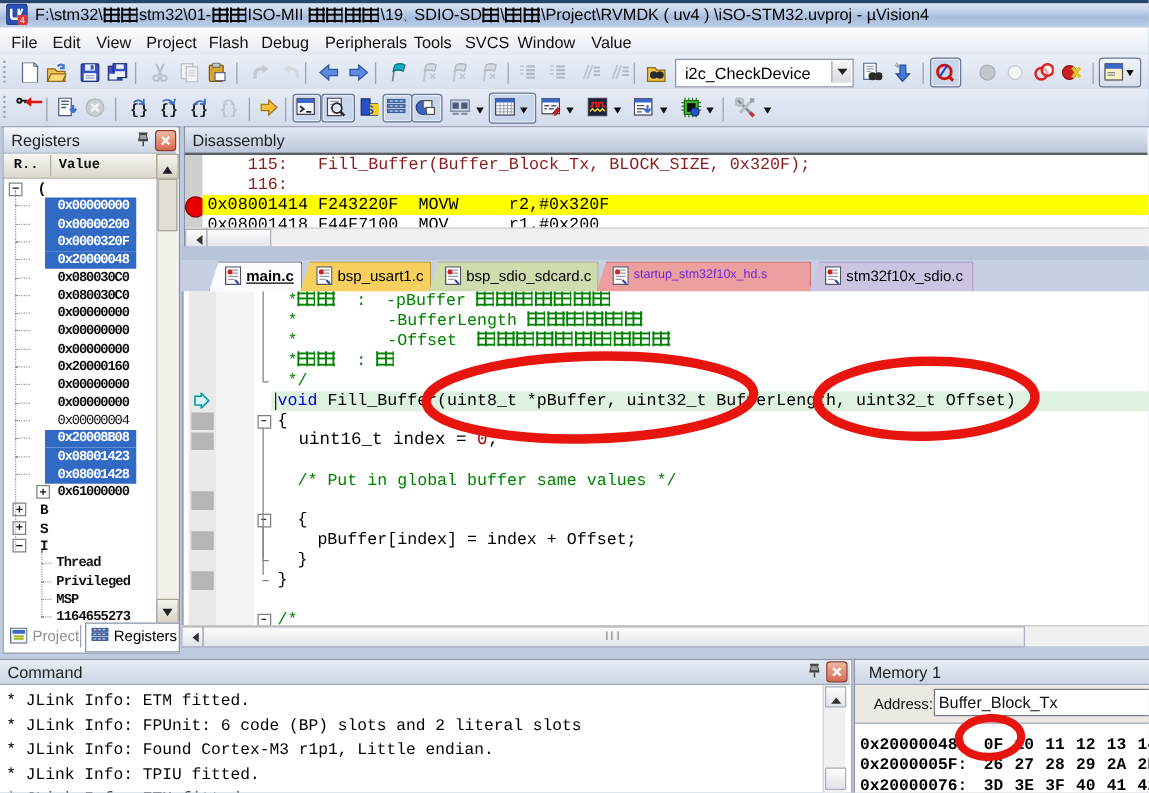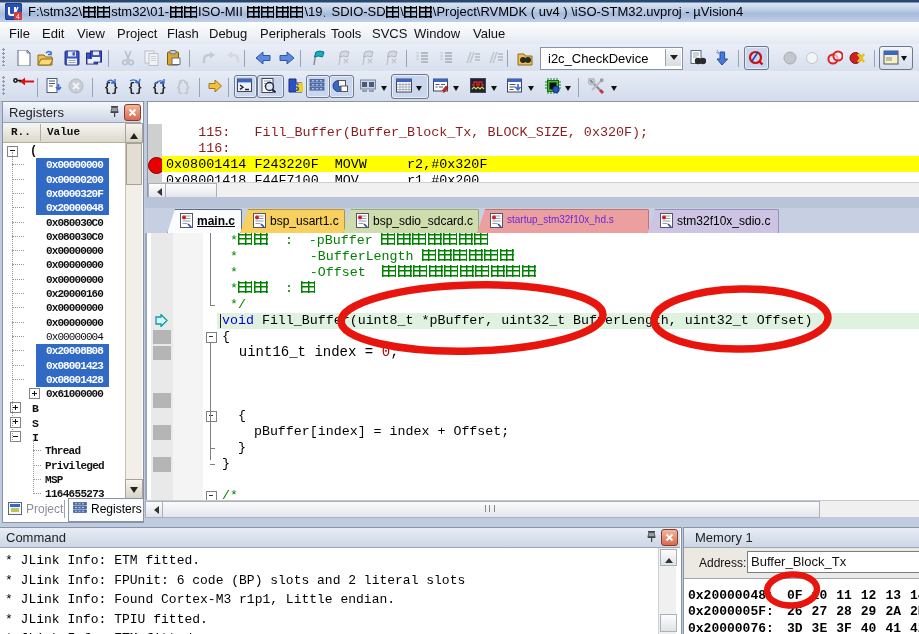--- a/index.html
+++ b/index.html
@@ -445,20 +445,23 @@
       <g fill="#4a6aa8" stroke="#33518c" stroke-width="0.6">
         <rect x="0.5" y="0.5" width="13" height="2.6"></rect>
         <rect x="0.5" y="4.2" width="13" height="2.6"></rect>
         <rect x="0.5" y="7.9" width="13" height="2.6"></rect>
       </g>
       <path d="M2 1.8 h2 M5.5 1.8 h2 M9 1.8 h2 M2 5.5 h2 M5.5 5.5 h2 M9 5.5 h2 M2 9.2 h2 M5.5 9.2 h2 M9 9.2 h2" stroke="#dce6f5" stroke-width="0.8"></path>
     </svg>
     <span class="a" style="left:89px;top:4px;color:#000">Registers</span>
     </div>
 <div class="a" style="left:147px;top:101px;width:772px;height:96px;border-top:1px solid #8a93a5;border-bottom:1px solid #8a93a5;border-left:1px solid #8a93a5;background:#fff">
+<div class="a" style="left:0;top:0;width:770px;height:20px;background:linear-gradient(#e2e7f2,#bcc8da);border-bottom:2px solid #5a5f66">
+    <span class="a" style="left:6px;top:3px;font-size:13px;color:#222">Disassembly</span>
+    </div>
 <div class="a" style="left:0;top:22px;width:14px;height:58px;background:#cfcfcf"></div>
 <div class="a" style="left:0px;top:55px;width:15px;height:15px;border-radius:50%;background:#e60000;border:1px solid #8a0000"></div>
 <div class="a" style="left:14px;top:54px;width:758px;height:16px;background:#ffff00"></div>
 <pre class="a" style="left:18px;top:23px;font-size:13.4px;line-height:16px;color:#8b1c1c">    115:   Fill_Buffer(Buffer_Block_Tx, BLOCK_SIZE, 0x320F); 
     116: </pre>
 <pre class="a" style="left:18px;top:55px;font-size:13.4px;line-height:16px;color:#000">0x08001414 F243220F  MOVW     r2,#0x320F
 0x08001418 F44F7100  MOV      r1,#0x200</pre>
 <div class="a" style="left:0;top:80px;width:772px;height:16px;background:#f0f0f0;border-top:1px solid #d0d0d0">
     <div class="a" style="left:0;top:0;width:16px;height:15px;background:linear-gradient(#fdfdfd,#dfe2e8);border:1px solid #aab0bc">
         <div style="position:absolute;left:4px;top:3.5px;width:0;height:0;border:4px solid transparent;border-right:5px solid #333"></div>
@@ -537,20 +540,21 @@
 <div class="a" style="left:63px;top:215px;width:5px;height:1px;background:#808080"></div>
 <div class="a" style="left:63px;top:231px;width:5px;height:1px;background:#808080"></div>
 <pre class="a" style="left:75px;top:0.0px;font-size:13.3px;line-height:15.5px"><span style="color:#008200">&nbsp;*<span class="cj"></span><span class="cj"></span>&nbsp;&nbsp;:&nbsp;&nbsp;-pBuffer&nbsp;<span class="cj"></span><span class="cj"></span><span class="cj"></span><span class="cj"></span><span class="cj"></span><span class="cj"></span><span class="cj"></span></span></pre>
 <pre class="a" style="left:75px;top:15.9px;font-size:13.3px;line-height:15.5px"><span style="color:#008200">&nbsp;*&nbsp;&nbsp;&nbsp;&nbsp;&nbsp;&nbsp;&nbsp;&nbsp;&nbsp;-BufferLength&nbsp;<span class="cj"></span><span class="cj"></span><span class="cj"></span><span class="cj"></span><span class="cj"></span><span class="cj"></span></span></pre>
 <pre class="a" style="left:75px;top:31.9px;font-size:13.3px;line-height:15.5px"><span style="color:#008200">&nbsp;*&nbsp;&nbsp;&nbsp;&nbsp;&nbsp;&nbsp;&nbsp;&nbsp;&nbsp;-Offset&nbsp;&nbsp;<span class="cj"></span><span class="cj"></span><span class="cj"></span><span class="cj"></span><span class="cj"></span><span class="cj"></span><span class="cj"></span><span class="cj"></span><span class="cj"></span><span class="cj"></span></span></pre>
 <pre class="a" style="left:75px;top:47.8px;font-size:13.3px;line-height:15.5px"><span style="color:#008200">&nbsp;*<span class="cj"></span><span class="cj"></span>&nbsp;&nbsp;:&nbsp;<span class="cj"></span></span></pre>
 <pre class="a" style="left:75px;top:63.8px;font-size:13.3px;line-height:15.5px"><span style="color:#008200">&nbsp;*/</span></pre>
 <pre class="a" style="left:75px;top:79.7px;font-size:13.3px;line-height:15.5px"><span style="color:#0000e0">void</span> Fill_Buffer(uint8_t *pBuffer, uint32_t BufferLength, uint32_t Offset)</pre>
 <pre class="a" style="left:75px;top:95.6px;font-size:13.3px;line-height:15.5px">{</pre>
 <pre class="a" style="left:75px;top:111.6px;font-size:14px;line-height:15.5px">  uint16_t index = <span style="color:#b80000">0</span>;</pre>
+<pre class="a" style="left:75px;top:143.5px;font-size:13.3px;line-height:15.5px">  <span style="color:#008200">/* Put in global buffer same values */</span></pre>
 <pre class="a" style="left:75px;top:175.3px;font-size:13.3px;line-height:15.5px">  {</pre>
 <pre class="a" style="left:75px;top:191.3px;font-size:13.3px;line-height:15.5px">    pBuffer[index] = index + Offset;</pre>
 <pre class="a" style="left:75px;top:207.2px;font-size:13.3px;line-height:15.5px">  }</pre>
 <pre class="a" style="left:75px;top:223.2px;font-size:13.3px;line-height:15.5px">}</pre>
 <pre class="a" style="left:75px;top:255.0px;font-size:13.3px;line-height:15.5px"><span style="color:#008200">/*</span></pre>
 </div>
 <div class="a" style="left:145px;top:500px;width:774px;height:16px;background:#f0f0f0;border-top:1px solid #c8c8c8">
     <div class="a" style="left:0;top:0;width:16px;height:15px;background:linear-gradient(#fdfdfd,#dfe2e8);border:1px solid #aab0bc">
       <div style="position:absolute;left:4px;top:3.5px;width:0;height:0;border:4px solid transparent;border-right:5px solid #333"></div>
     </div>

